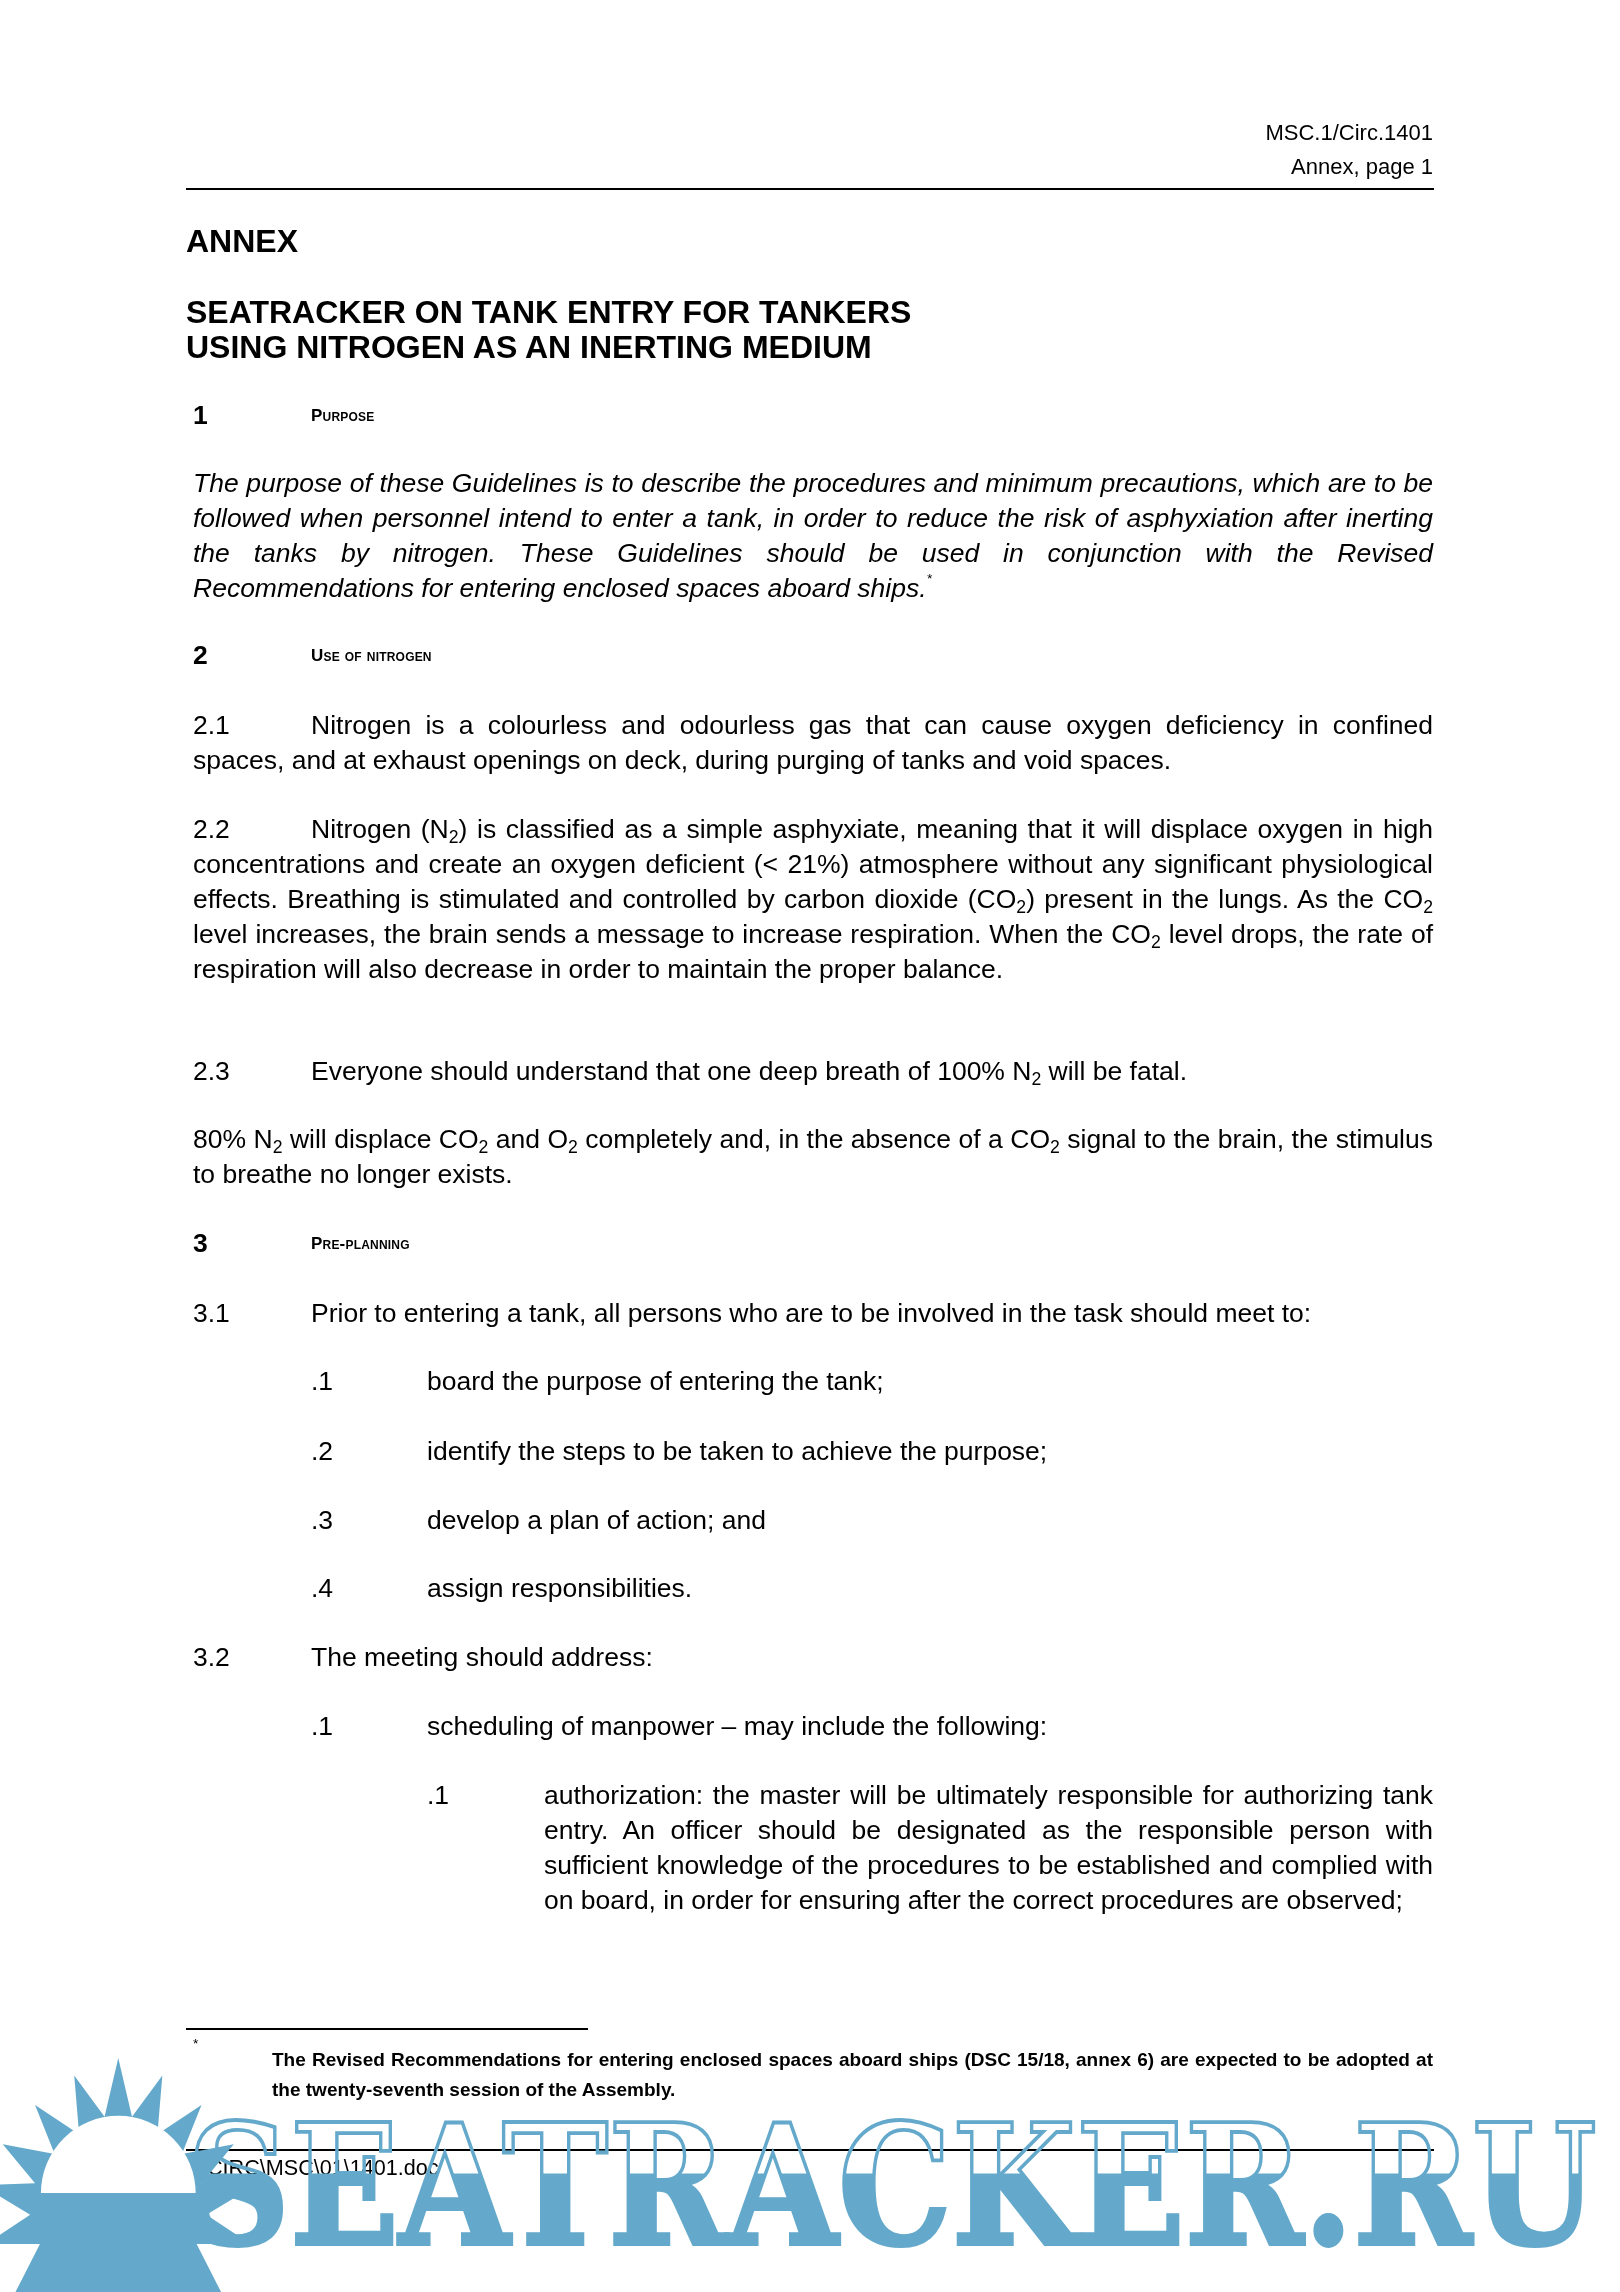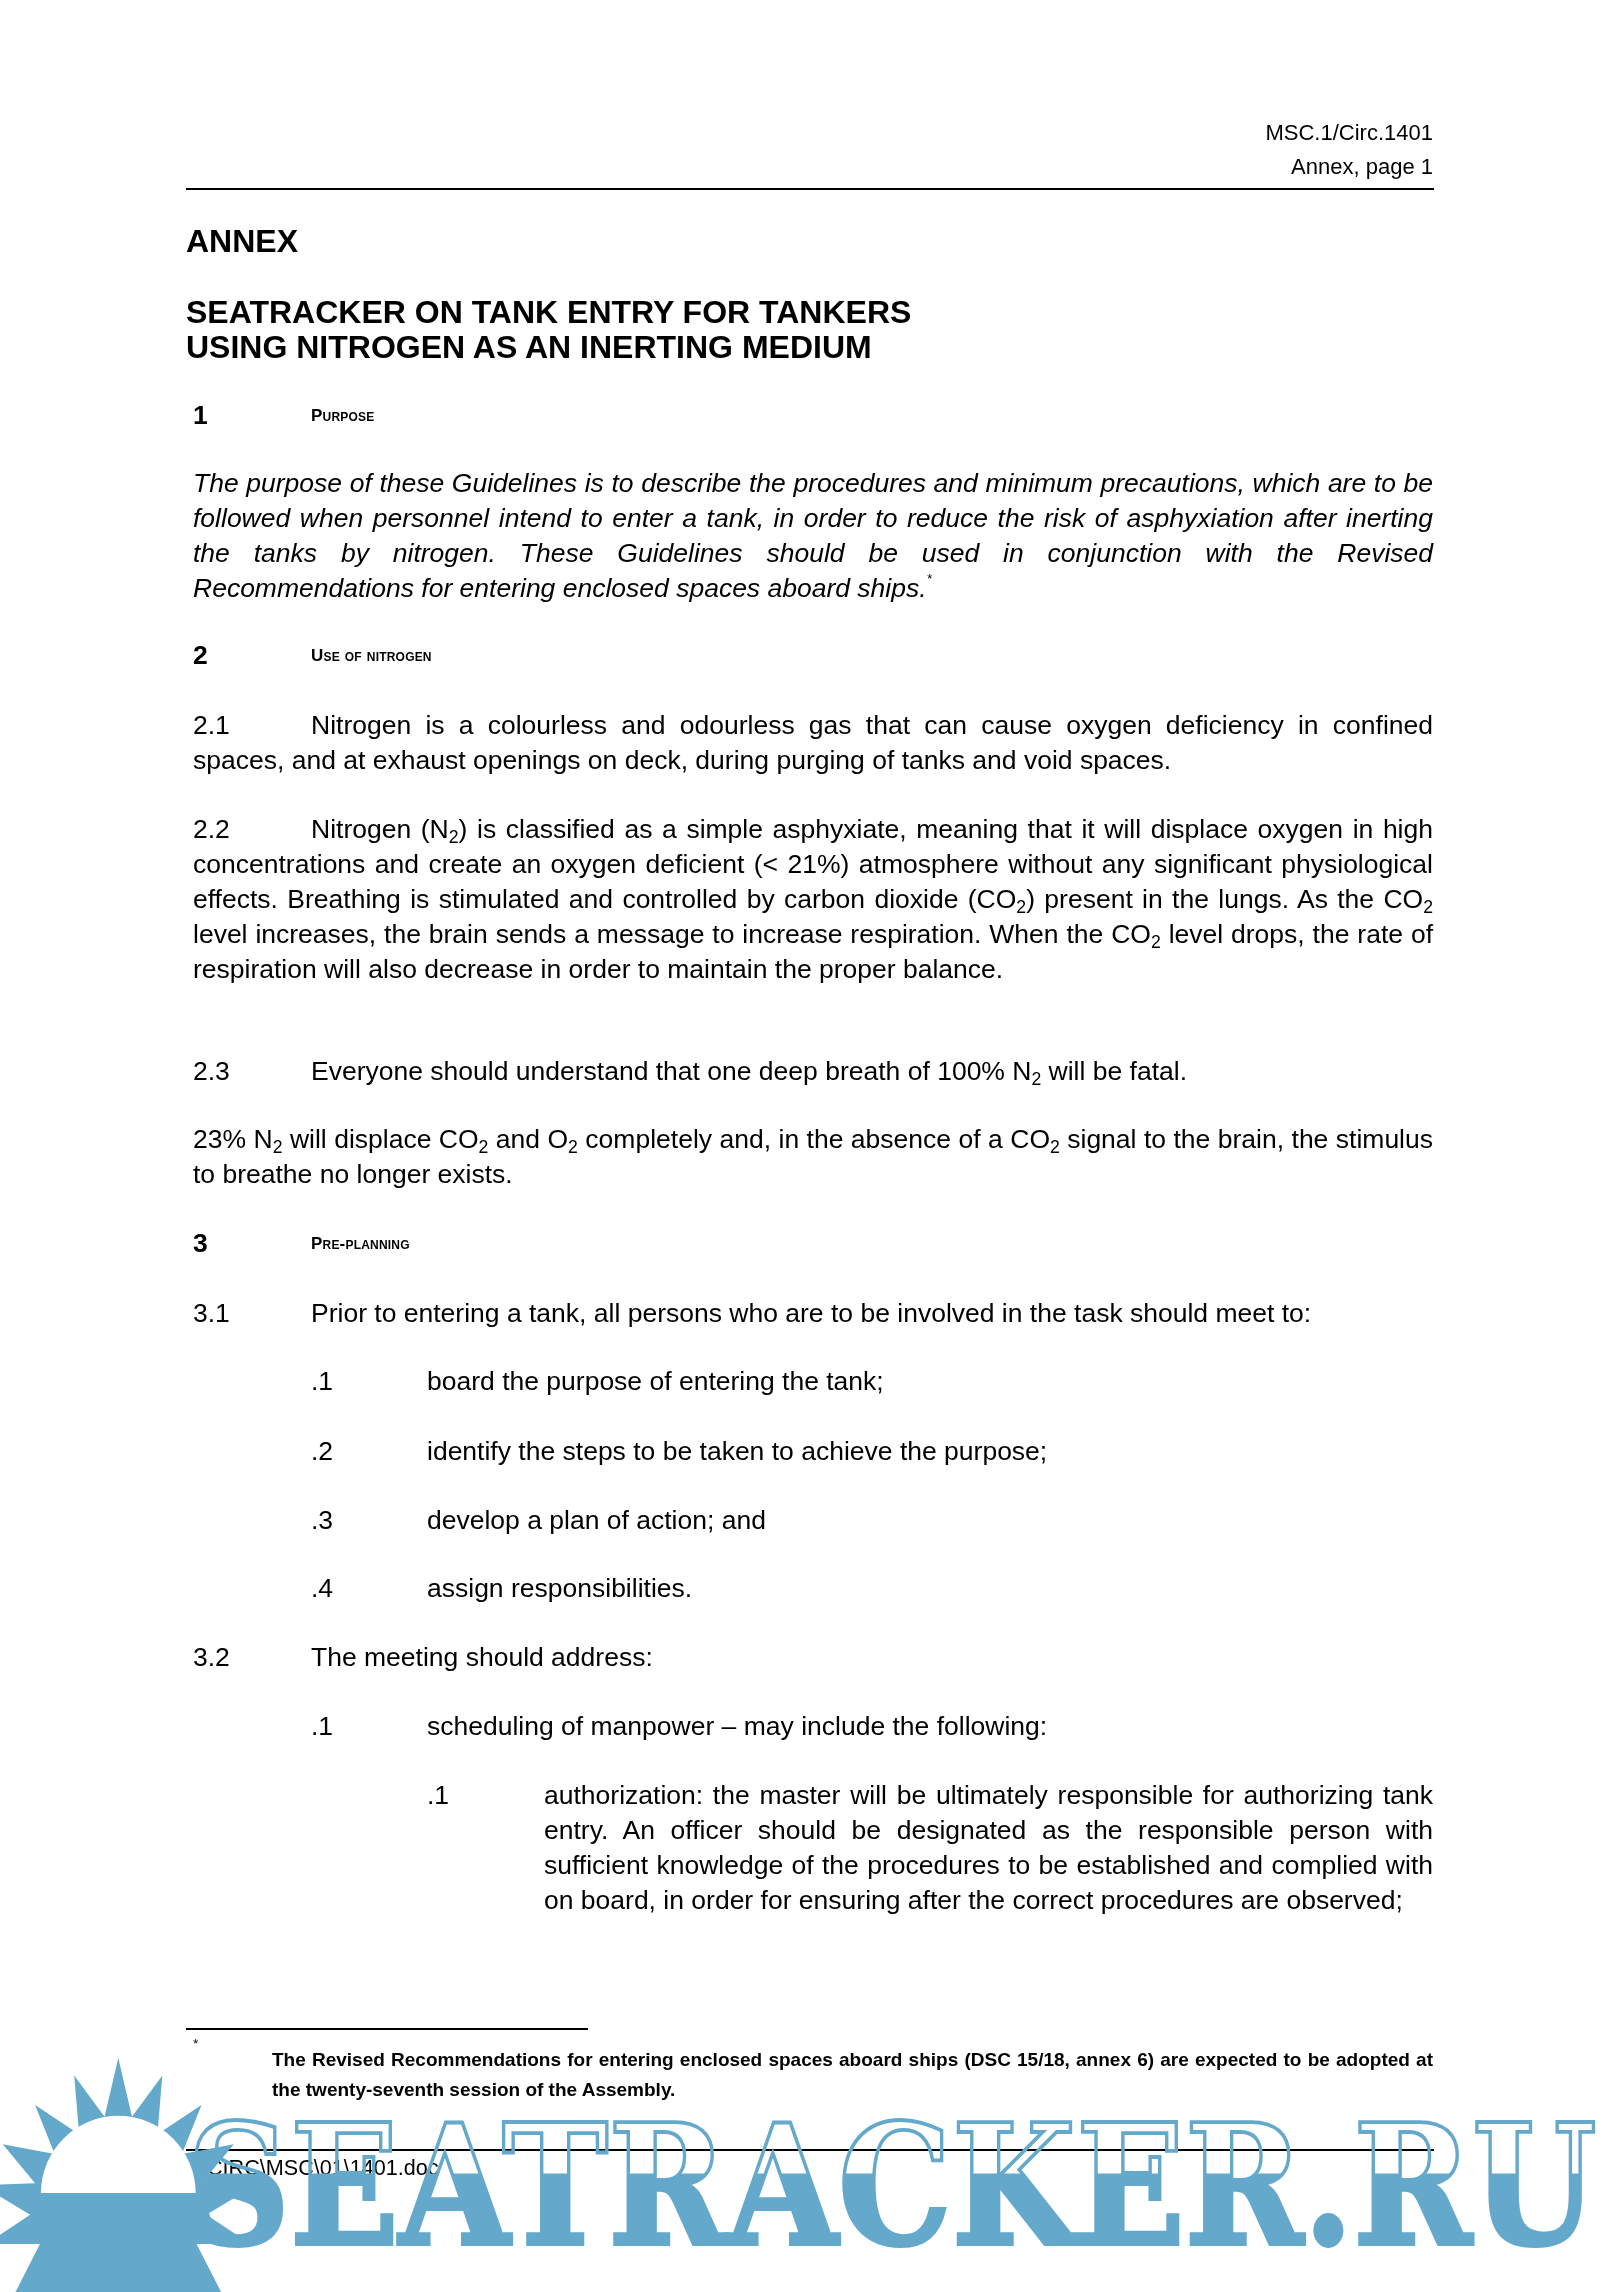--- a/index.html
+++ b/index.html
@@ -47,21 +47,21 @@
 
 <div class="para txt just" style="top:812px;">
   <span class="lead">2.2</span><span>Nitrogen (N</span><sub>2</sub><span>) is classified as a simple asphyxiate, meaning that it will displace oxygen in high concentrations and create an oxygen deficient (&lt; 21%) atmosphere without any significant physiological effects.  Breathing is stimulated and controlled by carbon dioxide (CO</span><sub>2</sub><span>) present in the lungs.  As the CO</span><sub>2</sub><span> level increases, the brain sends a message to increase respiration.  When the CO</span><sub>2</sub><span> level drops, the rate of respiration will also decrease in order to maintain the proper balance.</span>
 </div>
 
 <div class="para txt" style="top:1054px;">
   <span class="lead">2.3</span><span>Everyone should understand that one deep breath of 100% N</span><sub>2</sub><span> will be fatal.</span>
 </div>
 
 <div class="para txt just" style="top:1122px;">
-  <span>23% N</span><sub>2</sub><span> will displace CO</span><sub>2</sub><span> and O</span><sub>2</sub><span> completely and, in the absence of a CO</span><sub>2</sub><span> signal to the brain, the stimulus to breathe no longer exists.</span>
+  <span>80% N</span><sub>2</sub><span> will displace CO</span><sub>2</sub><span> and O</span><sub>2</sub><span> completely and, in the absence of a CO</span><sub>2</sub><span> signal to the brain, the stimulus to breathe no longer exists.</span>
 </div>
 
 <div class="num" style="top:1226px; font-weight:bold;">3</div>
 <div class="heading" style="top:1226px;">Pre-planning</div>
 
 <div class="para txt" style="top:1296px;">
   <span class="lead">3.1</span><span>Prior to entering a tank, all persons who are to be involved in the task should meet to:</span>
 </div>
 
 <div class="sub" style="left:311px; top:1364px;">.1</div>

